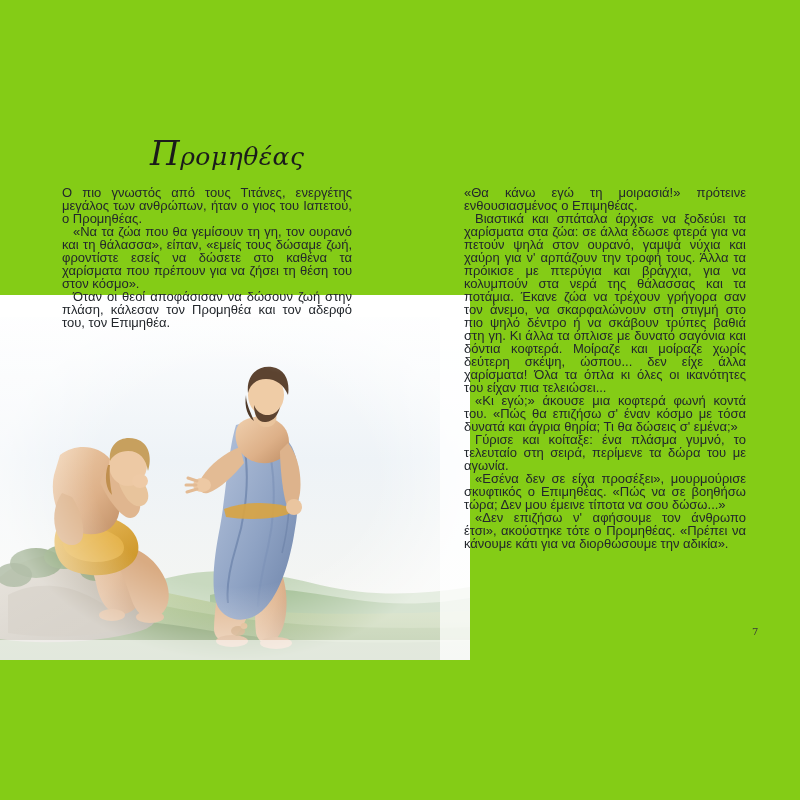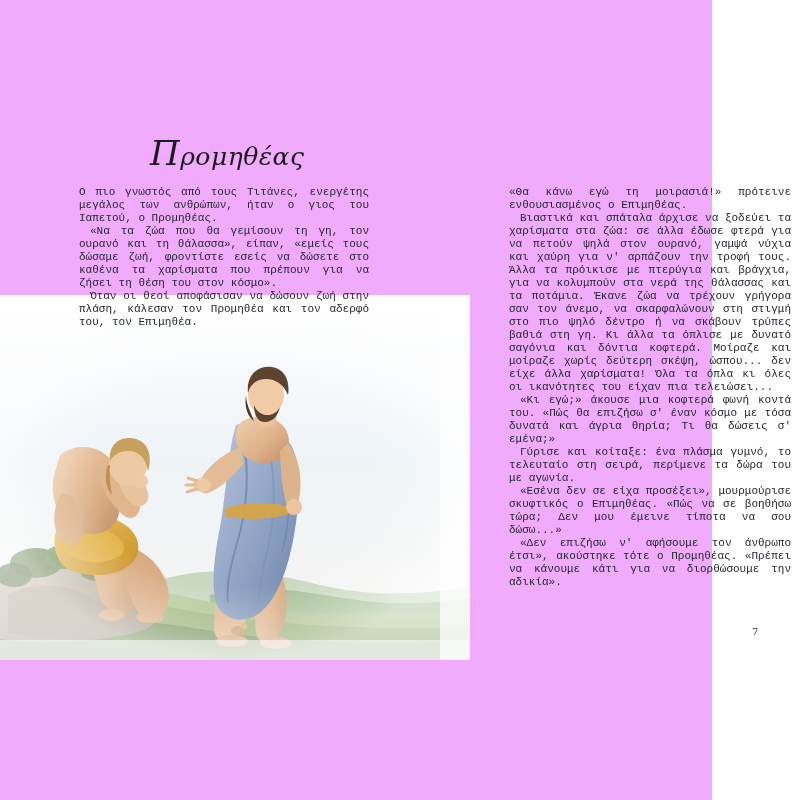--- a/index.html
+++ b/index.html
@@ -11,23 +11,23 @@
     width: 800px;
     height: 800px;
     overflow: hidden;
     font-family: "Liberation Serif", serif;
   }
 
   .spread {
     position: absolute;
     left: 0;
     top: 0;
-    width: 712px;
+    width: 800px;
     height: 800px;
-    background: #f0abfc;
+    background: #84cc16;
   }
 
   
   .title {
     position: absolute;
     left: 150px;
     top: 136px;
     width: 330px;
     font-family: "DejaVu Serif", serif;
     font-style: italic;
@@ -37,42 +37,41 @@
     white-space: nowrap;
   }
   .title .dropcap {
     font-size: 34px;
     line-height: 1;
   }
 
   
   .col {
     position: absolute;
-    font-family: Liberation Mono, monospace;
-    font-size: 11px;
+    font-family: Liberation Sans, sans-serif;
+    font-size: 13px;
     line-height: 13.0px;
     color: #23272c;
     text-align: justify;
     text-justify: inter-word;
-    margin-left: 17px;
   }
   .col p {
     margin: 0;
   }
   .col p.indent {
     text-indent: 11px;
   }
 
   .col-left {
     left: 62px;
     top: 186px;
     width: 290px;
   }
   .col-right {
-    left: 492px;
+    left: 464px;
     top: 186px;
     width: 282px;
   }
 
   
   .page-number {
     position: absolute;
     left: 752px;
     top: 626px;
     font-family: "DejaVu Serif", serif;

